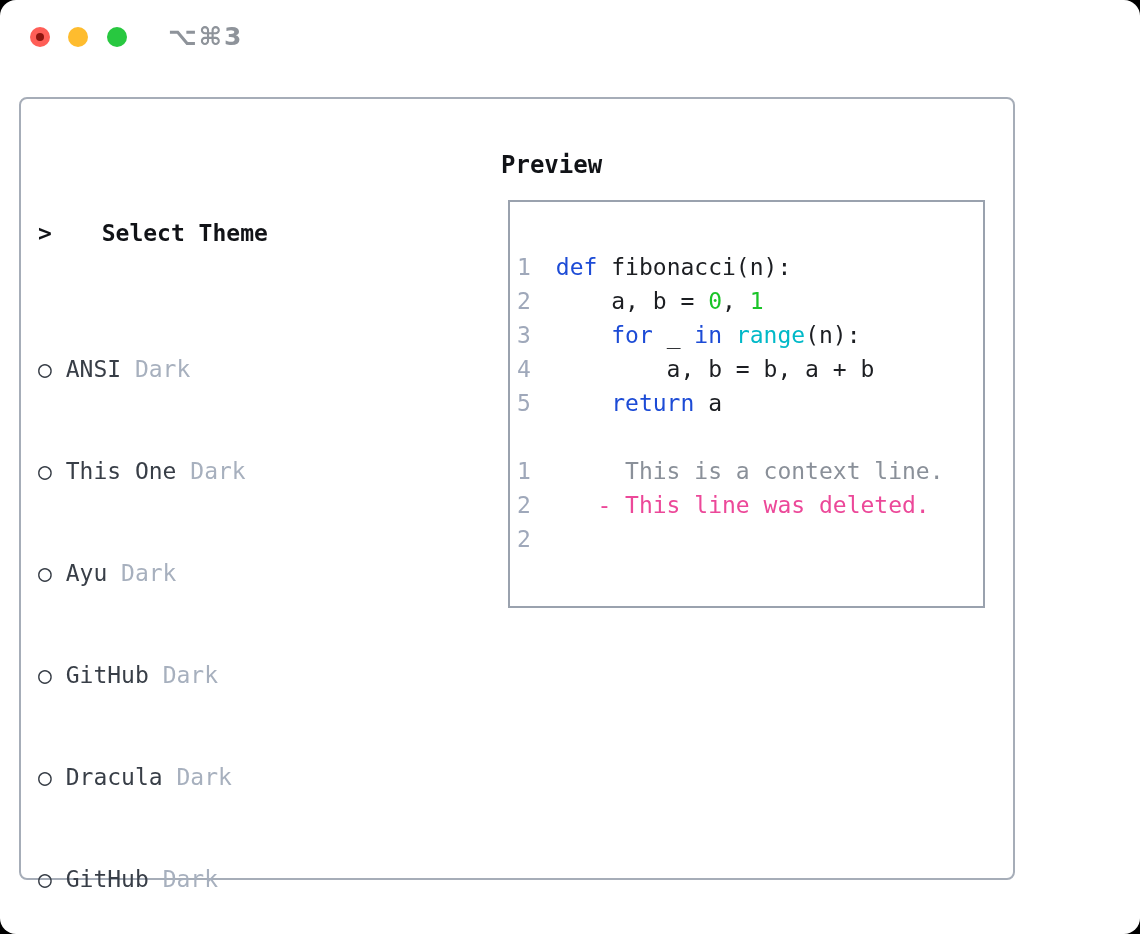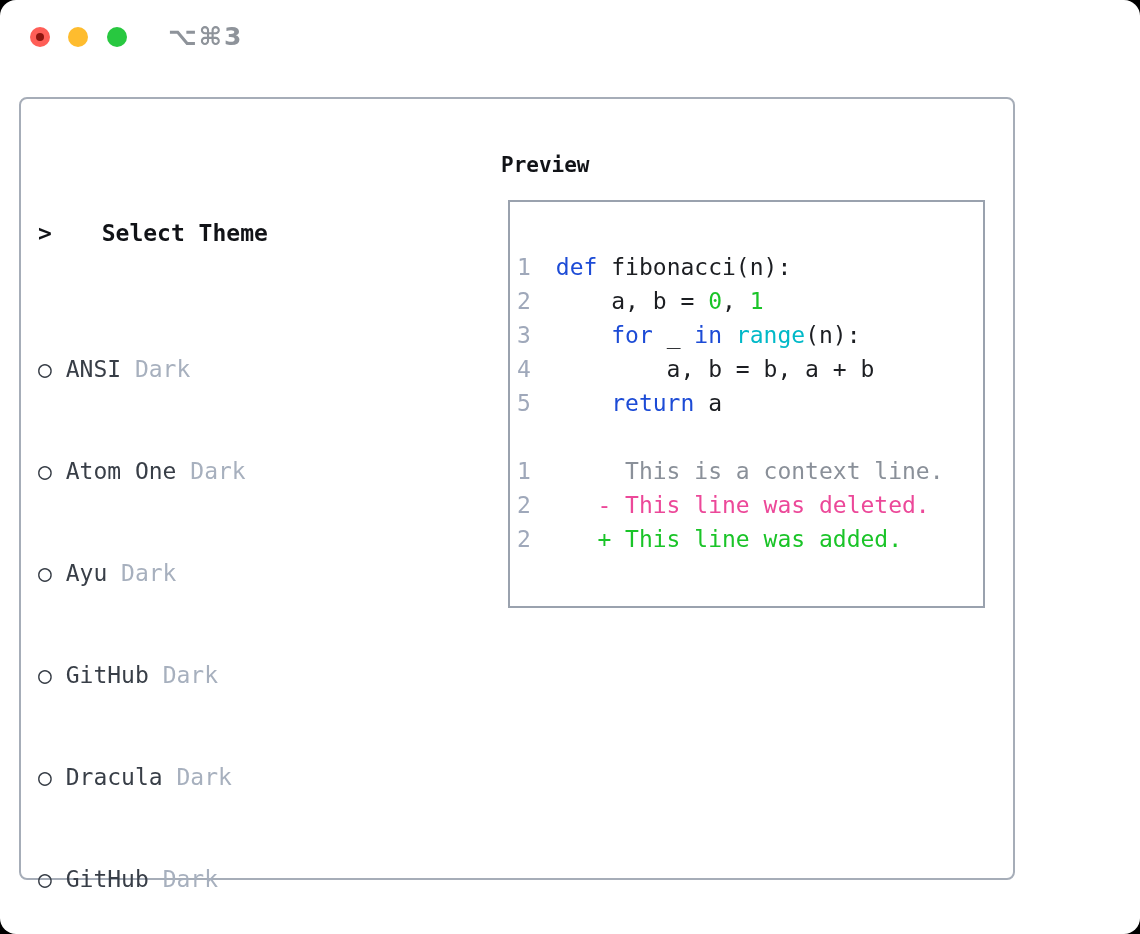--- a/index.html
+++ b/index.html
@@ -44,21 +44,21 @@
   .row{height:34px;display:flex;align-items:center;}
   .marker{display:inline-block;width:2ch;color:#3A4049;flex:0 0 auto;}
   .hdr-marker{color:#111317;font-weight:bold;}
   .hdr{color:#111317;font-weight:bold;margin-left:36px;}
   .item-name{color:#383E47;}
   .variant{color:#A7B0BE;margin-left:1ch;}
   .spacer{height:34px;}
   
   .preview-title{
     position:absolute;left:501px;top:148px;height:34px;line-height:34px;
-    font-size:21px;font-weight:bold;color:#111317;
+    font-size:24px;font-weight:bold;color:#111317;
   }
   .preview-box{
     position:absolute;left:508px;top:200px;width:477px;height:408px;
     box-sizing:border-box;border:2px solid #9AA2AE;background:#fff;
     padding-top:48px;padding-left:7px;overflow:hidden;
   }
   .cline{height:34px;display:flex;align-items:center;font-size:23px;}
   .lnum{
     display:inline-block;width:1ch;text-align:right;
     color:#9FA8BA;margin-right:25px;flex:0 0 auto;
@@ -88,21 +88,21 @@
 
   <div class="left-pane">
     <div class="row">
       <span class="marker hdr-marker">&gt;</span><span class="hdr">Select Theme</span>
     </div>
 
     <div class="row">
       <span class="marker">○</span><span class="item-name">ANSI</span><span class="variant">Dark</span>
     </div>
     <div class="row">
-      <span class="marker">○</span><span class="item-name">Atom One</span><span class="variant">Dark</span>
+      <span class="marker">○</span><span class="item-name">This One</span><span class="variant">Dark</span>
     </div>
     <div class="row">
       <span class="marker">○</span><span class="item-name">Ayu</span><span class="variant">Dark</span>
     </div>
     <div class="row">
       <span class="marker">○</span><span class="item-name">GitHub</span><span class="variant">Dark</span>
     </div>
     <div class="row">
       <span class="marker">○</span><span class="item-name">Dracula</span><span class="variant">Dark</span>
     </div>
@@ -157,17 +157,16 @@
     <div class="cline">
       <span class="lnum">1</span>
         <span class="ctext ctx">     This is a context line.</span>
     </div>
     <div class="cline">
       <span class="lnum">2</span>
         <span class="ctext del">   - This line was deleted.</span>
     </div>
     <div class="cline">
       <span class="lnum">2</span>
-        <span class="ctext add">   + This line was added.</span>
     </div>
   </div>
 
 </div>
 
 </body></html>

